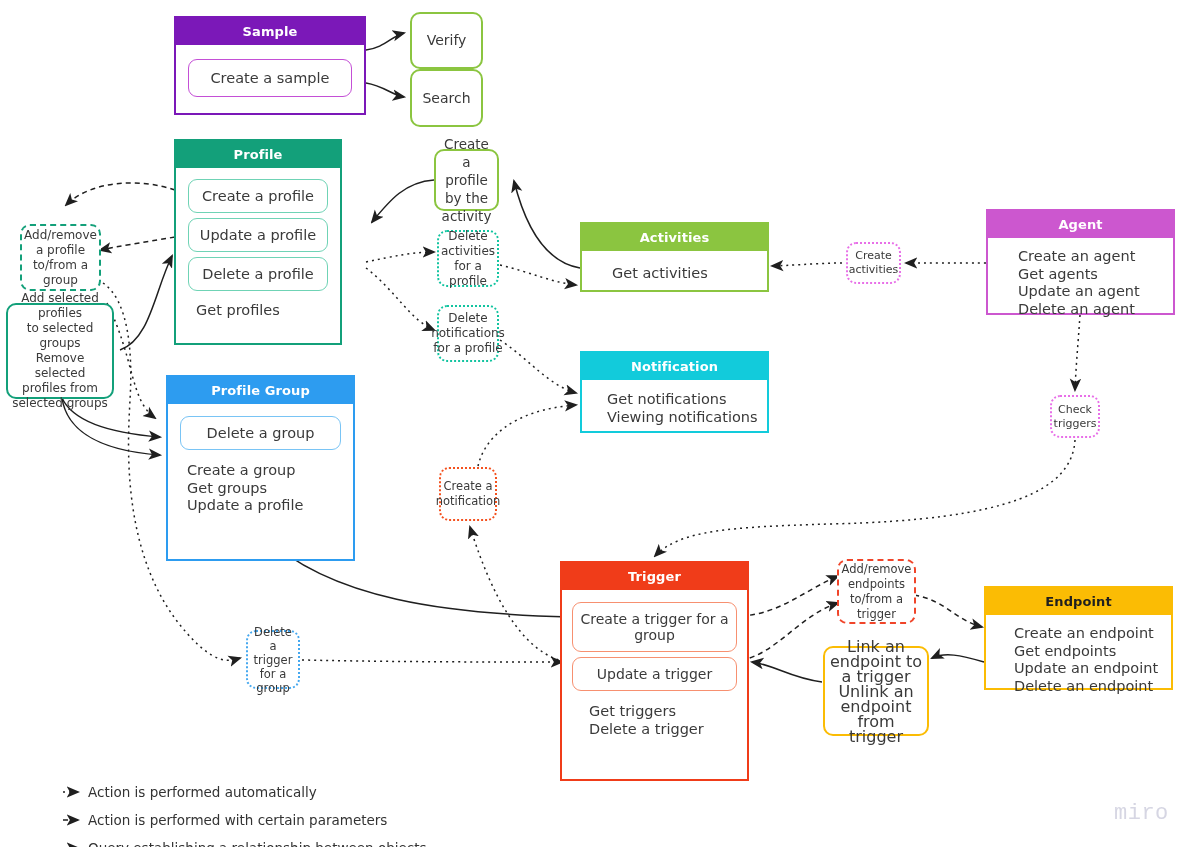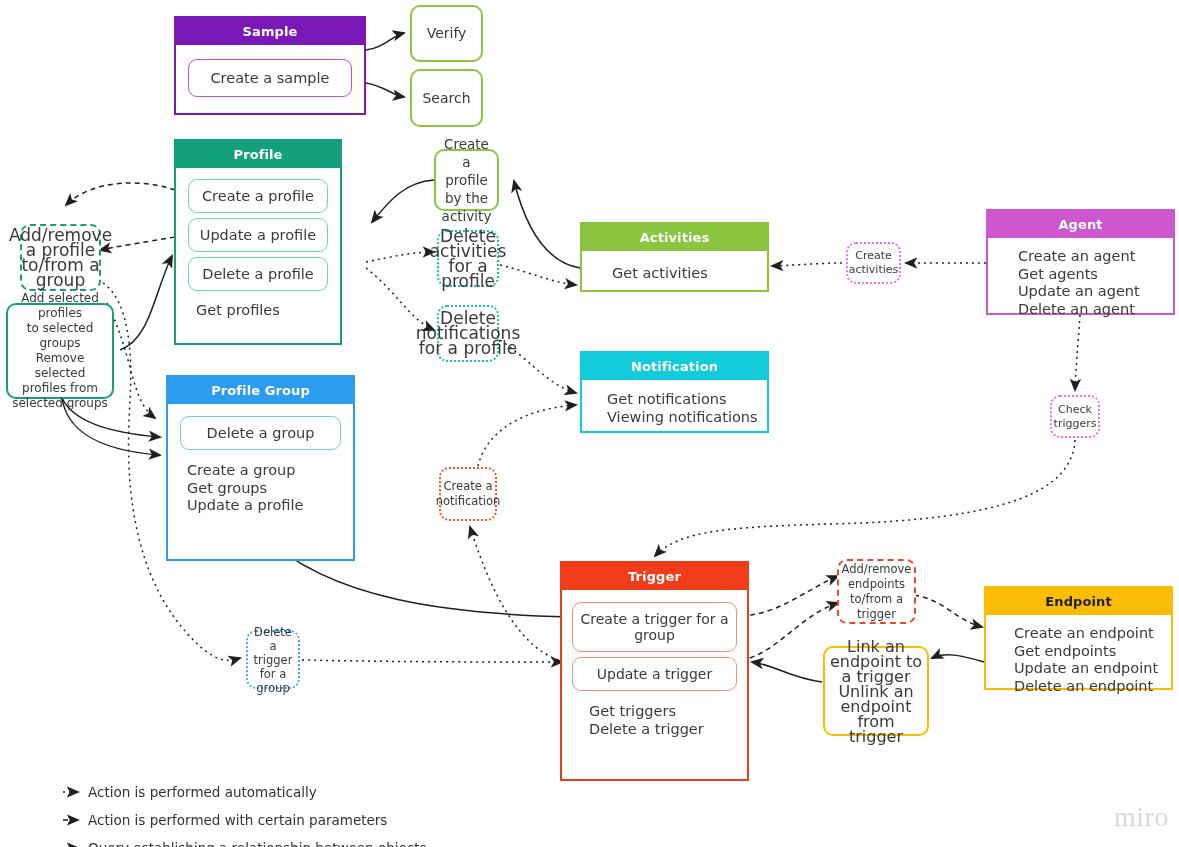--- a/index.html
+++ b/index.html
@@ -13,31 +13,31 @@
              line-height:27px;height:27px;letter-spacing:.1px;}
   .card .body{padding:10px 0 10px 0;}
   .card .lines{font-size:14.5px;line-height:17.5px;color:#3a3a3a;padding:2px 0 2px 20px;}
   .card .lines div{white-space:nowrap;}
 
   .pill{box-sizing:border-box;margin:6px 12px;border-radius:9px;border:1.6px solid #ccc;
         text-align:center;font-size:14.5px;color:#3a3a3a;padding:10px 6px;background:#fff;}
 
   .node{position:absolute;box-sizing:border-box;background:#ffffff;display:flex;
         align-items:center;justify-content:center;text-align:center;
-        font-size:17px;line-height:15px;color:#3a3a3a;border-radius:10px;}
+        font-size:12px;line-height:15px;color:#3a3a3a;border-radius:10px;}
   .node.big{font-size:14px;line-height:19px;}
   .node.mid{font-size:13.5px;line-height:18px;}
 
   .legend{position:absolute;left:62px;top:780px;font-size:13.5px;color:#333;}
   .legend .row{display:flex;align-items:center;height:23px;margin-bottom:5px;}
   .legend .row .gl{width:26px;display:block;}
   .legend .row .lt{margin-left:0px;}
 
-  .miro{position:absolute;left:1114px;top:801px;font-size:28px;color:#d6d6e3;
-        letter-spacing:.5px;font-family:Liberation Serif, serif;}
+  .miro{position:absolute;left:1114px;top:801px;font-size:22px;color:#d6d6e3;
+        letter-spacing:.5px;font-family:Liberation Mono, monospace;}
 </style>
 </head>
 <body>
 
 <div id="canvas">
 
   <svg class="edges" viewBox="0 0 1179 847">
     <defs>
       <marker id="ah" markerWidth="9" markerHeight="9" refX="7.6" refY="4.5" orient="auto">
         <path d="M0,0.7 L9,4.5 L0,8.3 L2.2,4.5 Z" fill="#1f1f1f"></path>
@@ -181,21 +181,21 @@
     <div class="body" style="padding-top:8px;">
       <div class="lines" style="padding-left:28px;">
         <div>Create an endpoint</div>
         <div>Get endpoints</div>
         <div>Update an endpoint</div>
         <div>Delete an endpoint</div>
       </div>
     </div>
   </div>
 
-  <div class="node big" style="left:410px;top:5px;width:73px;height:57px;border:2px solid #8BC540;">Verify</div>
+  <div class="node big" style="left:410px;top:12px;width:73px;height:57px;border:2px solid #8BC540;">Verify</div>
 
   <div class="node big" style="left:410px;top:69px;width:73px;height:58px;border:2px solid #8BC540;">Search</div>
 
   <div class="node mid" style="left:434px;top:149px;width:65px;height:62px;border:2px solid #8BC540;padding:0 4px;">
     <span>Create a profile by the activity</span>
   </div>
 
   <div class="node" style="left:20px;top:224px;width:81px;height:67px;border:2.5px dashed #13A07A;padding:0 3px;">
     <span>Add/remove a profile to/from a group</span>
   </div>

